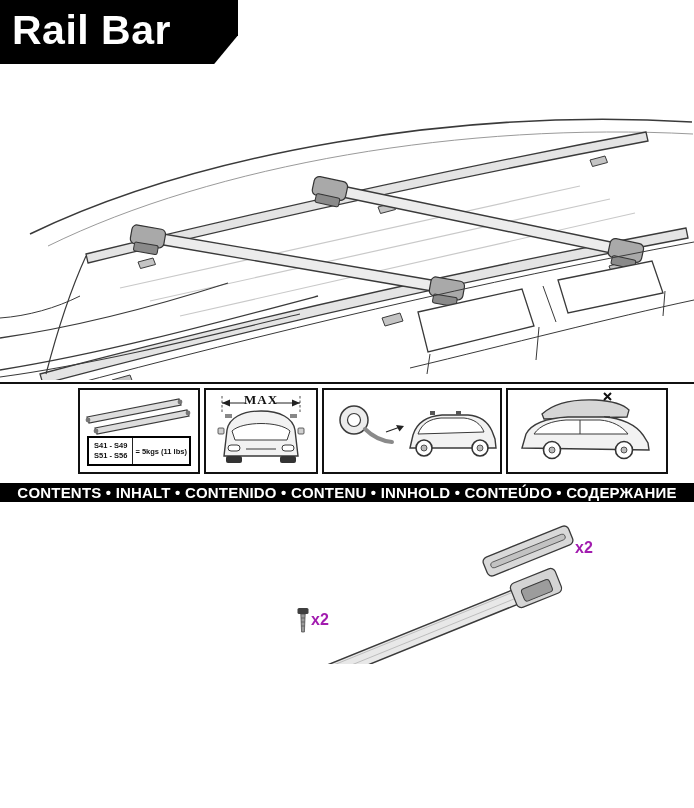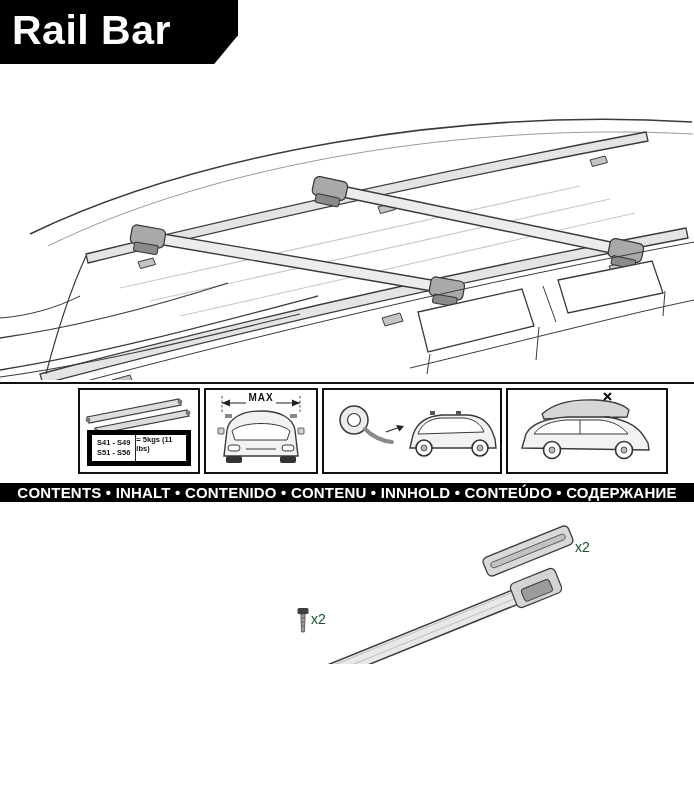--- a/index.html
+++ b/index.html
@@ -17,38 +17,38 @@
 
   .rule{position:absolute;left:0;top:382px;width:694px;height:2px;background:#111;}
 
   
   .panel{position:absolute;top:388px;height:86px;border:2px solid #111;background:#fff;box-sizing:border-box;}
   .panel svg{position:absolute;left:0;top:0;}
   .panel-1{left:78px;width:122px;}
   .panel-2{left:204px;width:114px;}
   .panel-3{left:322px;width:180px;}
   .panel-4{left:506px;width:162px;}
-  .spec-inner{position:absolute;left:7px;right:7px;bottom:6px;border:5px solid #000000;
-              display:flex;align-items:flex-start;background:#fff;}
+  .spec-inner{position:absolute;left:7px;right:7px;bottom:6px;border:2px solid #000000;
+              display:flex;align-items:center;background:#fff;}
   .spec-models{padding:3px 5px;border-right:1px solid #222;font-size:7.5px;line-height:10px;font-weight:bold;}
   .spec-eq{flex:1;display:flex;align-items:center;justify-content:center;font-size:7.5px;font-weight:bold;}
-  .max-label{position:absolute;top:2px;left:0;right:0;text-align:center;font-size:10px;
-             font-weight:bold;letter-spacing:1px;}
+  .max-label{position:absolute;top:2px;left:0;right:0;text-align:center;font-size:13px;
+             font-weight:bold;letter-spacing:1px;font-family:Liberation Serif, serif;}
 
   
   .banner{position:absolute;left:0;width:694px;height:19px;background:#000;color:#fff;
           display:flex;align-items:center;justify-content:center;font-size:15px;font-weight:bold;
           letter-spacing:.2px;white-space:nowrap;}
   .banner-1{top:483px;}
   .banner-2{top:503px;}
 
   
   .parts{position:absolute;left:0;top:524px;width:694px;height:272px;}
   .parts svg{position:absolute;left:0;top:0;}
-  .qty{position:absolute;font-size:14px;font-weight:normal;color:#14532d;}
+  .qty{position:absolute;font-size:16px;font-weight:bold;color:#a21caf;}
   .qty-cover{left:575px;top:15px;}
   .qty-bolt{left:311px;top:87px;}
   .qty-allen{left:191px;top:166px;}
   .qty-bar{left:341px;top:183px;}
   .qty-end{left:88px;top:254px;}
 
   .bottom-bar{position:absolute;left:0;top:796px;width:694px;height:12px;background:#000;}
 </style>
 </head>
 <body>

